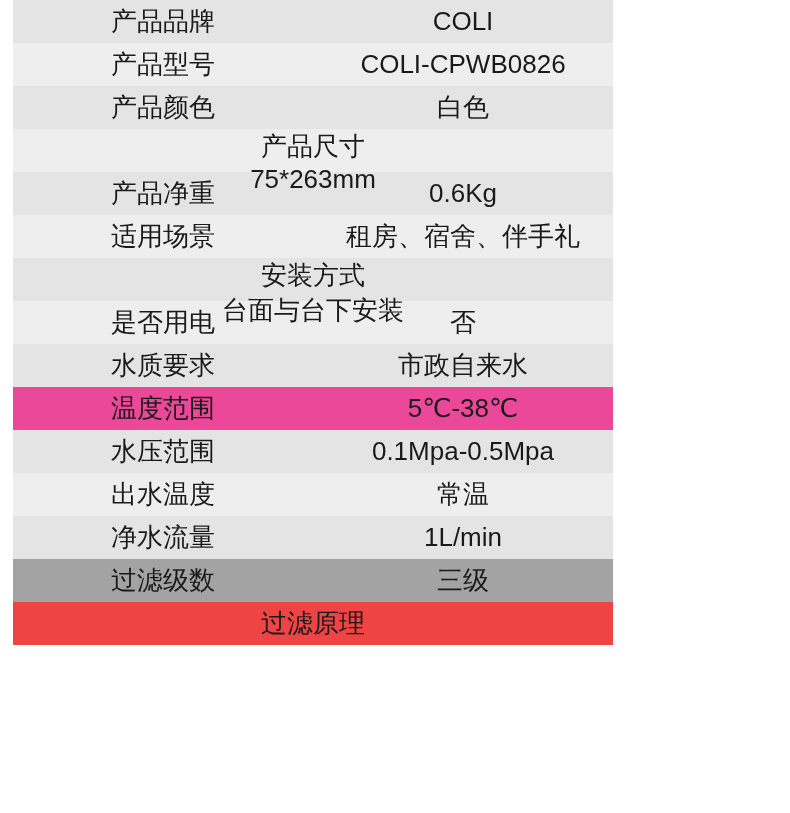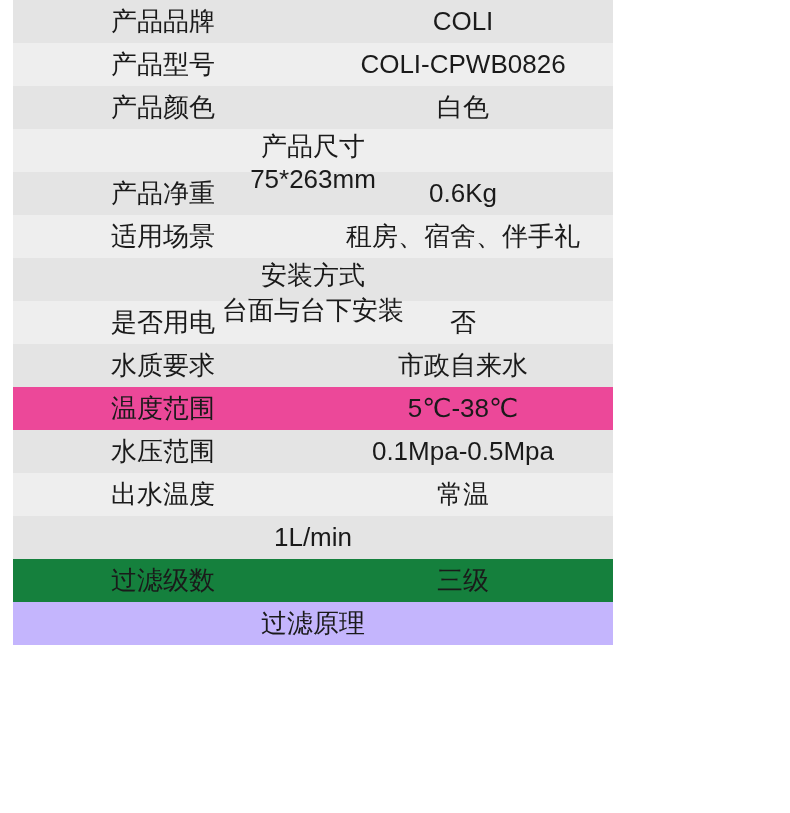--- a/index.html
+++ b/index.html
@@ -106,25 +106,26 @@
     <div class="cell label">水压范围</div>
     <div class="cell value">0.1Mpa-0.5Mpa</div>
   </div>
 
   <div class="row" style="background: rgb(238, 238, 238);">
     <div class="cell label">出水温度</div>
     <div class="cell value">常温</div>
   </div>
 
   <div class="row" style="background: rgb(228, 228, 228);">
+    <div class="cell label">净水流量</div>
     <div class="cell value">1L/min</div>
   </div>
 
-  <div class="row" style="background: #15803d;">
+  <div class="row" style="background: #a3a3a3;">
     <div class="cell label">过滤级数</div>
     <div class="cell value">三级</div>
   </div>
 
-  <div class="row" style="background: #c4b5fd; font-family: Liberation Mono, monospace;">
+  <div class="row" style="background: #ef4444; font-family: Liberation Mono, monospace;">
     <div class="cell label">过滤原理</div>
   </div>
 </div>
 </div>
 
 </body></html>

